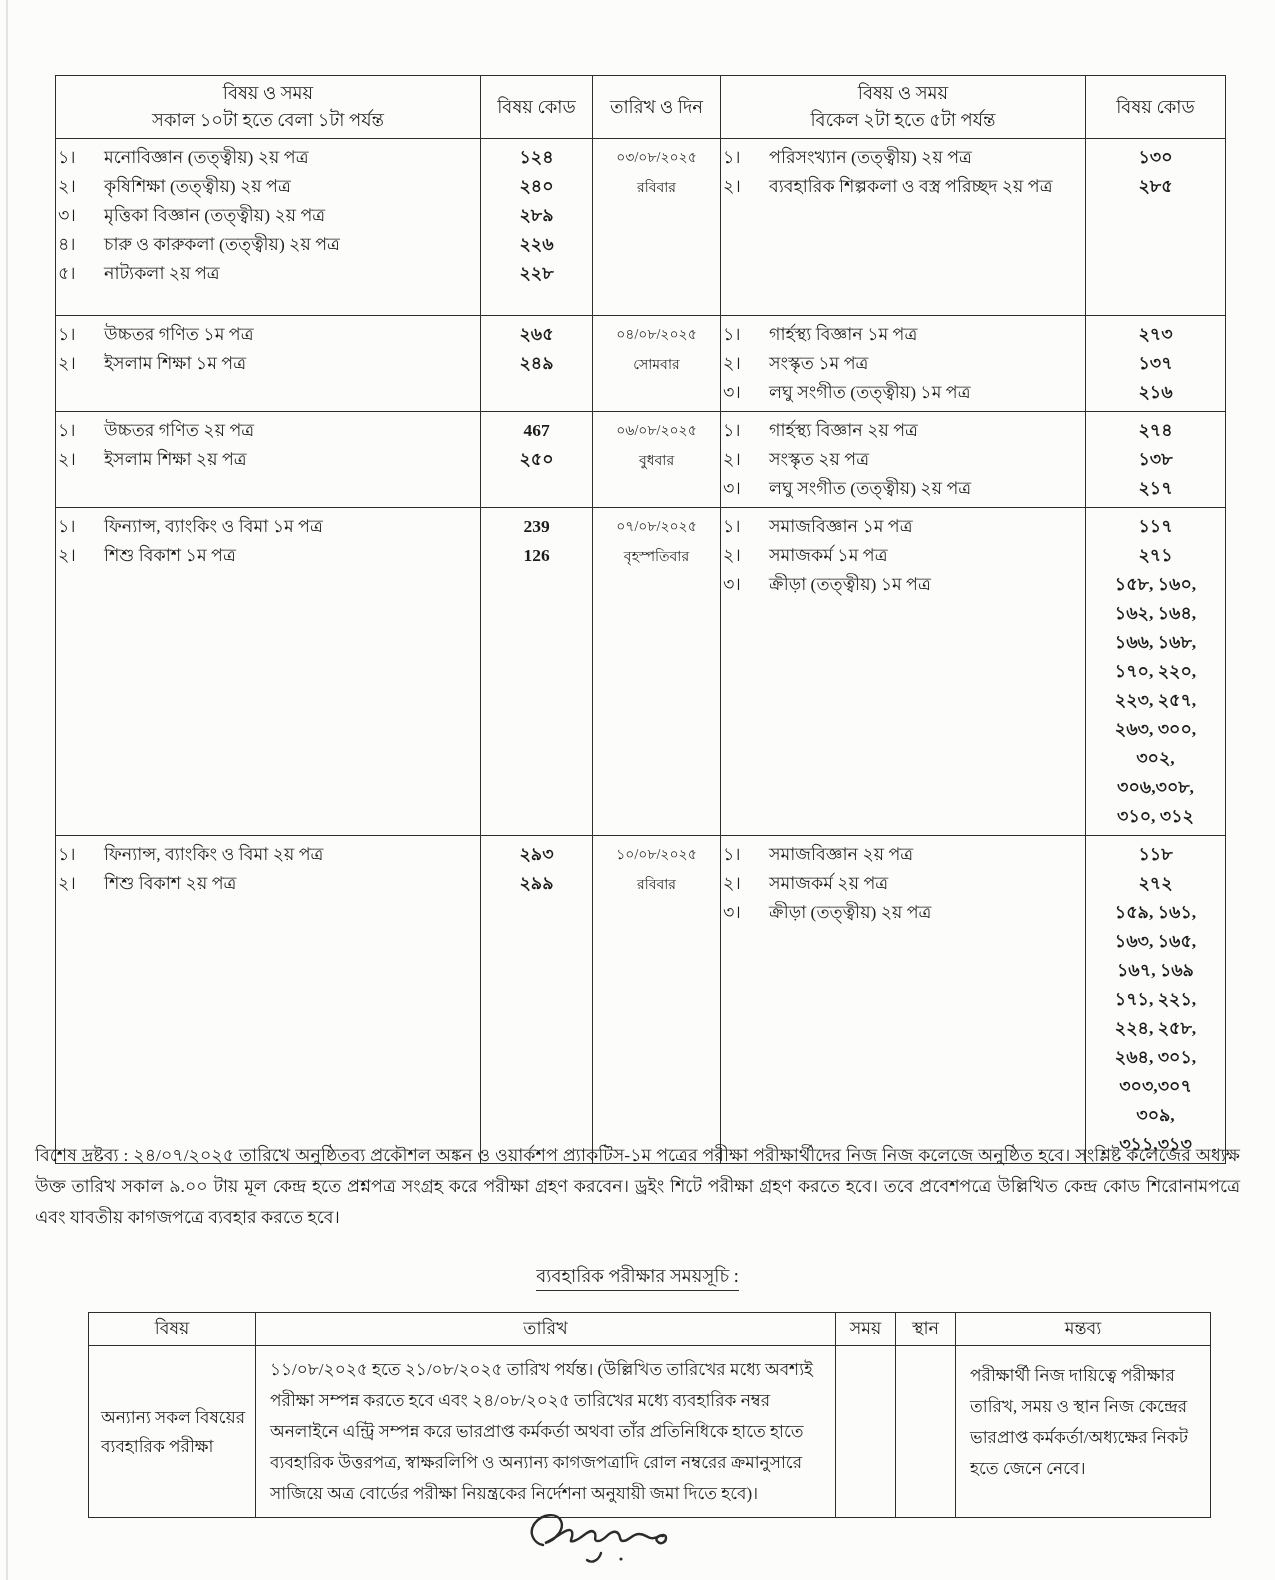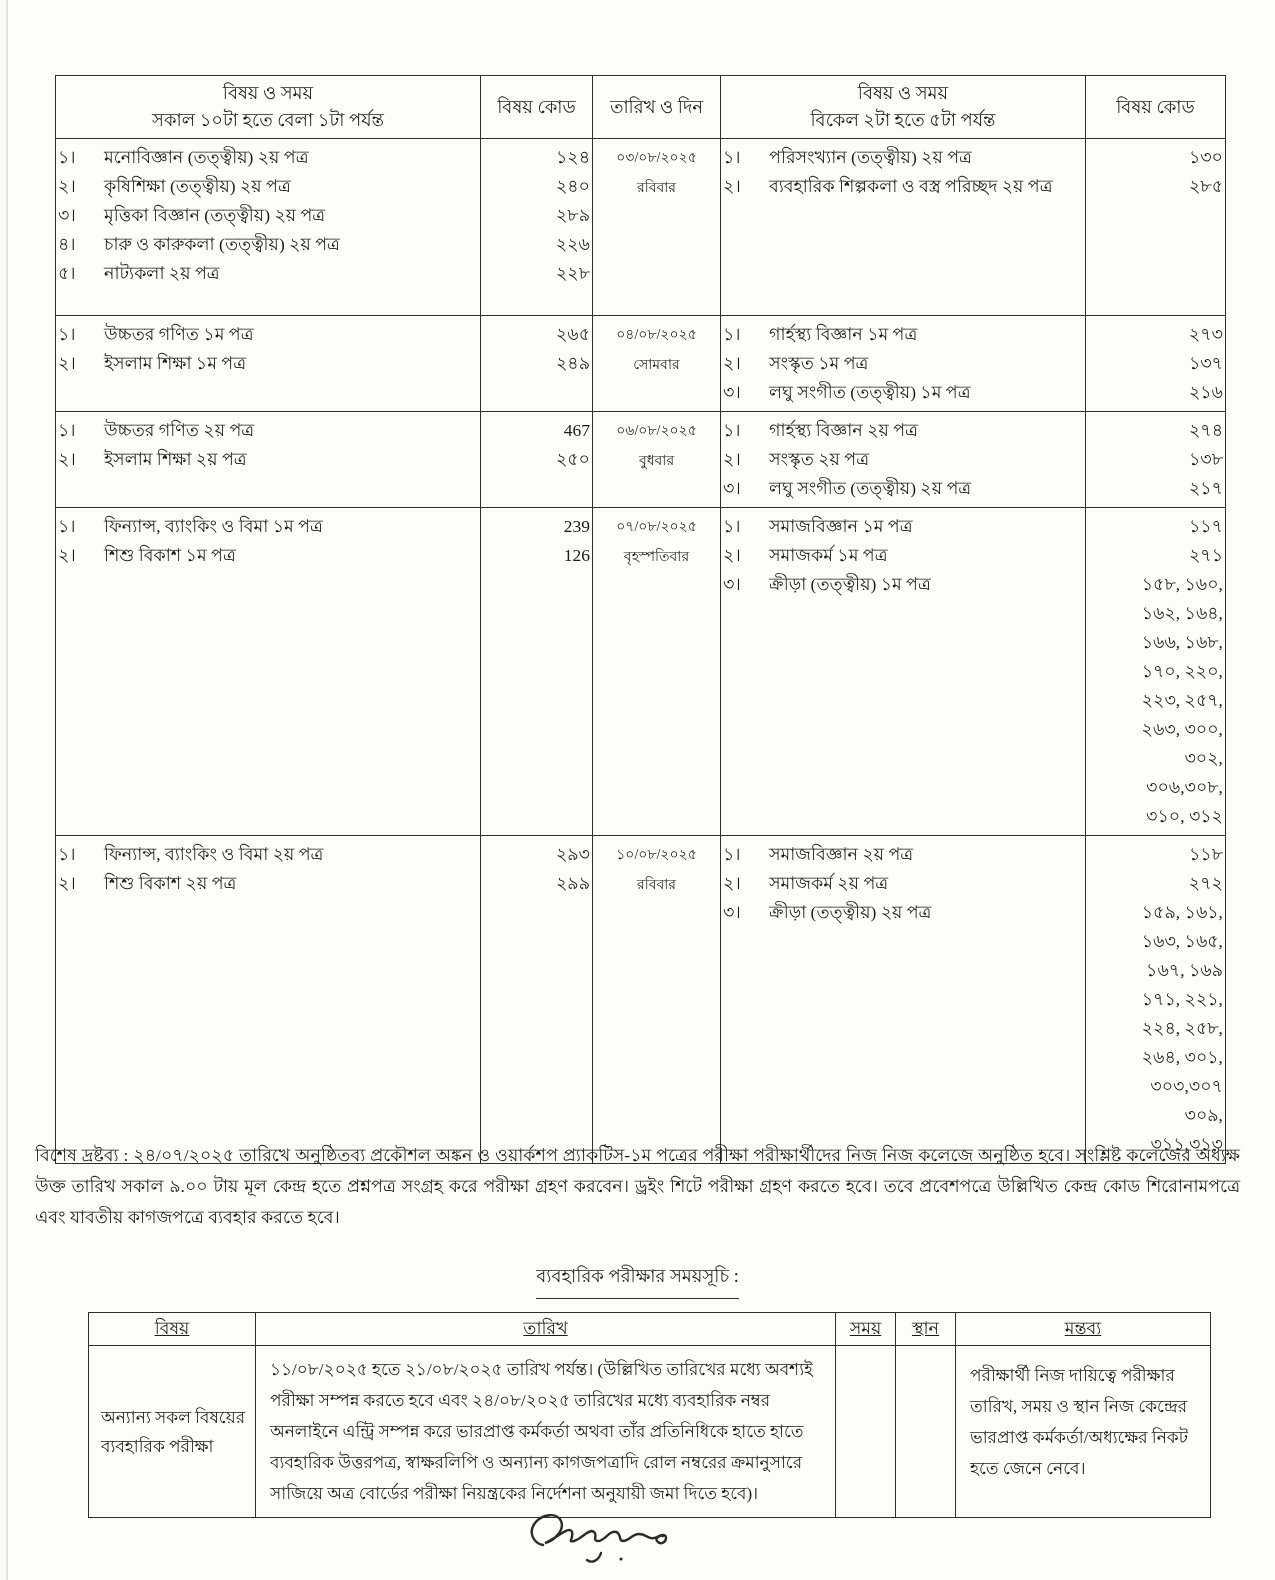--- a/index.html
+++ b/index.html
@@ -28,54 +28,54 @@
     vertical-align:top;padding:4px 2px;
   }
   .exam-table thead th{
     height:58px;vertical-align:middle;text-align:center;
     font-weight:normal;font-size:18px;line-height:27px;padding:2px 4px;
   }
   .subject-cell{padding:6px 4px 6px 10px;}
   .subject-line{display:flex;line-height:29px;}
   .subject-line .sl{width:46px;flex:0 0 46px;}
   .subject-line .subj{flex:1;}
-  .code-cell{text-align:right;padding-top:6px;}
+  .code-cell{text-align:center;padding-top:6px;font-weight:bold;}
   .code-line{line-height:29px;}
   .date-cell{vertical-align:middle;text-align:center;}
   .date-wrap{line-height:30px;font-size:14px;}
   #exam-rows tr:nth-child(1) td{height:168px;}
   #exam-rows tr:nth-child(2) td{height:82px;}
   #exam-rows tr:nth-child(3) td{height:80px;}
   #exam-rows tr:nth-child(4) td{height:290px;}
   #exam-rows tr:nth-child(5) td{height:316px;}
 
   
   .special-note{
     position:absolute;left:35px;top:1122px;width:1205px;
     font-size:17.5px;line-height:31px;text-align:justify;
   }
 
   
   .practical-title{
     position:absolute;left:0;top:1262px;width:100%;text-align:center;
     font-size:18px;
   }
-  .practical-title span{border-bottom:1.4px solid #2e2e2c;padding-bottom:12px;}
+  .practical-title span{border-bottom:1.4px solid #2e2e2c;padding-bottom:4px;}
   .practical-table{
     position:absolute;left:88px;top:1312px;width:1122px;
     border-collapse:collapse;table-layout:fixed;font-size:17px;
   }
   .practical-table col.p-subj{width:167px;}
   .practical-table col.p-date{width:580px;}
   .practical-table col.p-time{width:60px;}
   .practical-table col.p-place{width:60px;}
   .practical-table col.p-remark{width:255px;}
   .practical-table th,.practical-table td{border:1.6px solid #2e2e2c;}
   .practical-table thead th{
-    height:30px;font-weight:normal;vertical-align:middle;font-size:17.5px;text-decoration:underline;
+    height:30px;font-weight:normal;vertical-align:middle;font-size:17.5px;
   }
   .p-subject-cell{vertical-align:middle;padding:6px 6px 6px 12px;line-height:29px;margin-left:20px;}
   .p-date-cell{vertical-align:top;padding:8px 14px;line-height:31px;text-align:left;}
   .p-time-cell,.p-place-cell{vertical-align:top;}
   .p-remark-cell{vertical-align:top;padding:14px 10px 8px 14px;line-height:31px;}
 
   
   .signature{position:absolute;left:505px;top:1495px;width:210px;height:85px;}
 </style>
 </head>

